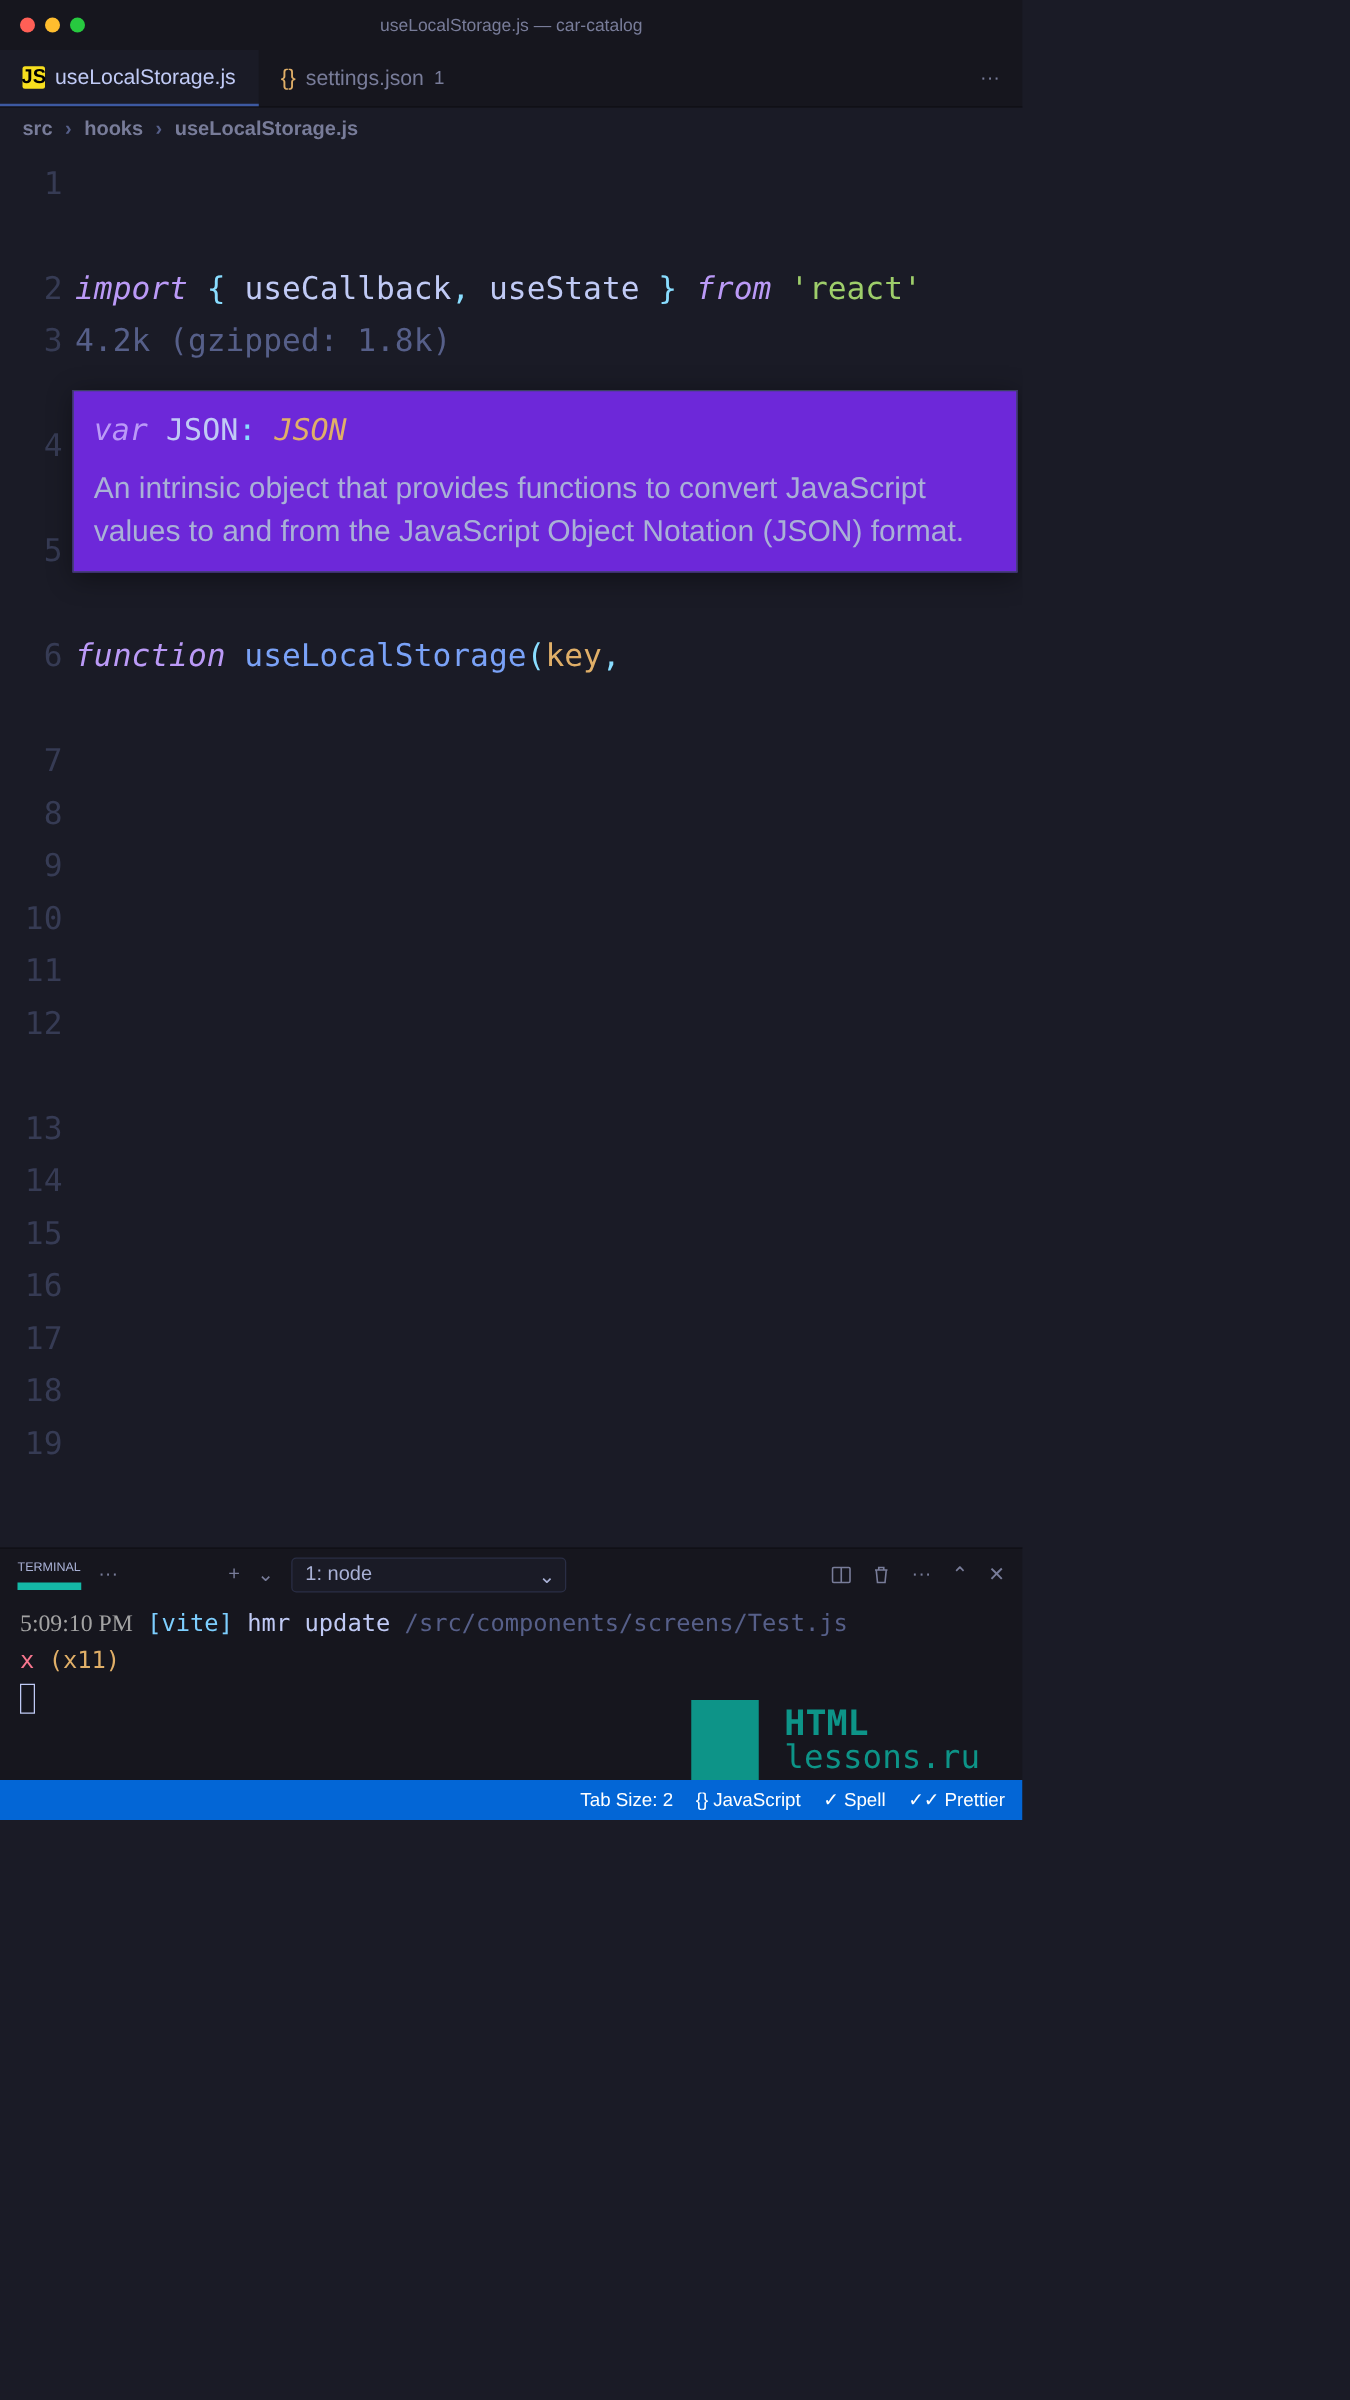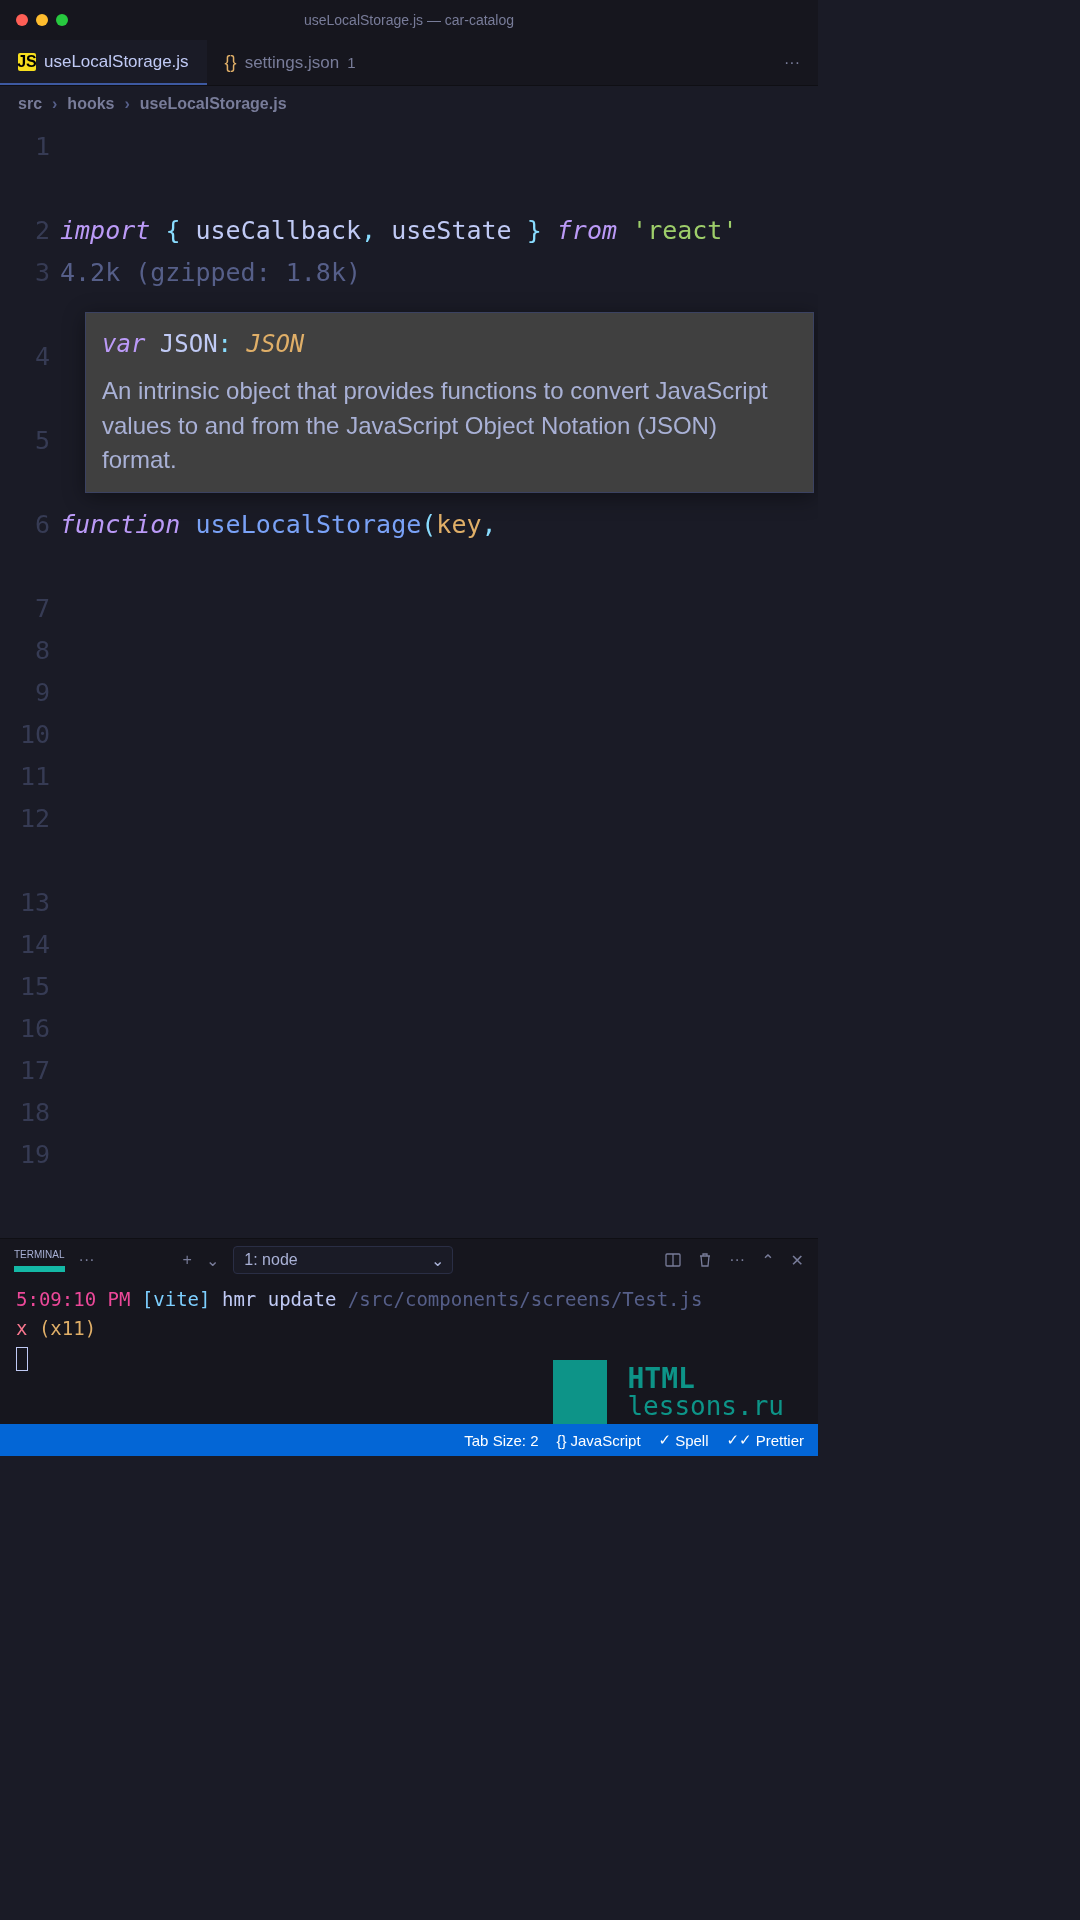--- a/index.html
+++ b/index.html
@@ -76,25 +76,24 @@
 .k-keyword { color: #bb9af7; font-style: italic; }
 .k-func { color: #7aa2f7; }
 .k-param { color: #e0af68; }
 .k-str { color: #9ece6a; }
 .k-type { color: #e0af68; font-style: italic; }
 .k-var { color: #c0caf5; }
 .k-punct { color: #89ddff; }
 .k-size { color: #565f89; }
 .hover-popup {
   position: absolute; left: 58px; top: 190px; right: 4px;
-  background: #404040; border: 1px solid #3b4261;
+  background: #6d28d9; border: 1px solid #3b4261;
   padding: 14px 16px; font-size: 24px; line-height: 1.45;
   z-index: 10; box-shadow: 0 4px 20px rgba(0,0,0,0.4);
   font-family: -apple-system, BlinkMacSystemFont, sans-serif;
-  margin-left: 27px;
 }
 .hover-sig { font-family: "SF Mono", Menlo, monospace; margin-bottom: 12px; }
 .hover-desc { color: #a9b1d6; }
 .terminal-panel {
   height: 186px; background: #16161e; border-top: 1px solid #0f0f14;
   display: flex; flex-direction: column;
 }
 .term-tabs {
   display: flex; align-items: center; height: 42px; padding: 0 14px; gap: 14px;
 }
@@ -108,21 +107,21 @@
 .term-select {
   background: #1a1b26; border: 1px solid #2a2e45;
   color: #a9b1d6; padding: 4px 30px 4px 10px; font-size: 16px;
   width: 220px; border-radius: 4px; position: relative;
 }
 .term-icons { display: flex; gap: 16px; align-items: center; margin-left: auto; }
 .term-body {
   flex: 1; font-family: "SF Mono", Menlo, monospace;
   font-size: 19px; padding: 4px 16px; line-height: 1.55; position: relative;
 }
-.term-time { color: #ec4899; }
+.term-time { color: #a3a3a3; font-family: Liberation Serif, serif; }
 .term-vite { color: #7dcfff; }
 .term-msg { color: #c0caf5; }
 .term-path { color: #565f89; }
 .term-x { color: #f7768e; }
 .term-count { color: #e0af68; }
 .term-cursor {
   display: inline-block; width: 12px; height: 24px;
   border: 1px solid #c0caf5; vertical-align: middle;
 }
 .watermark {

